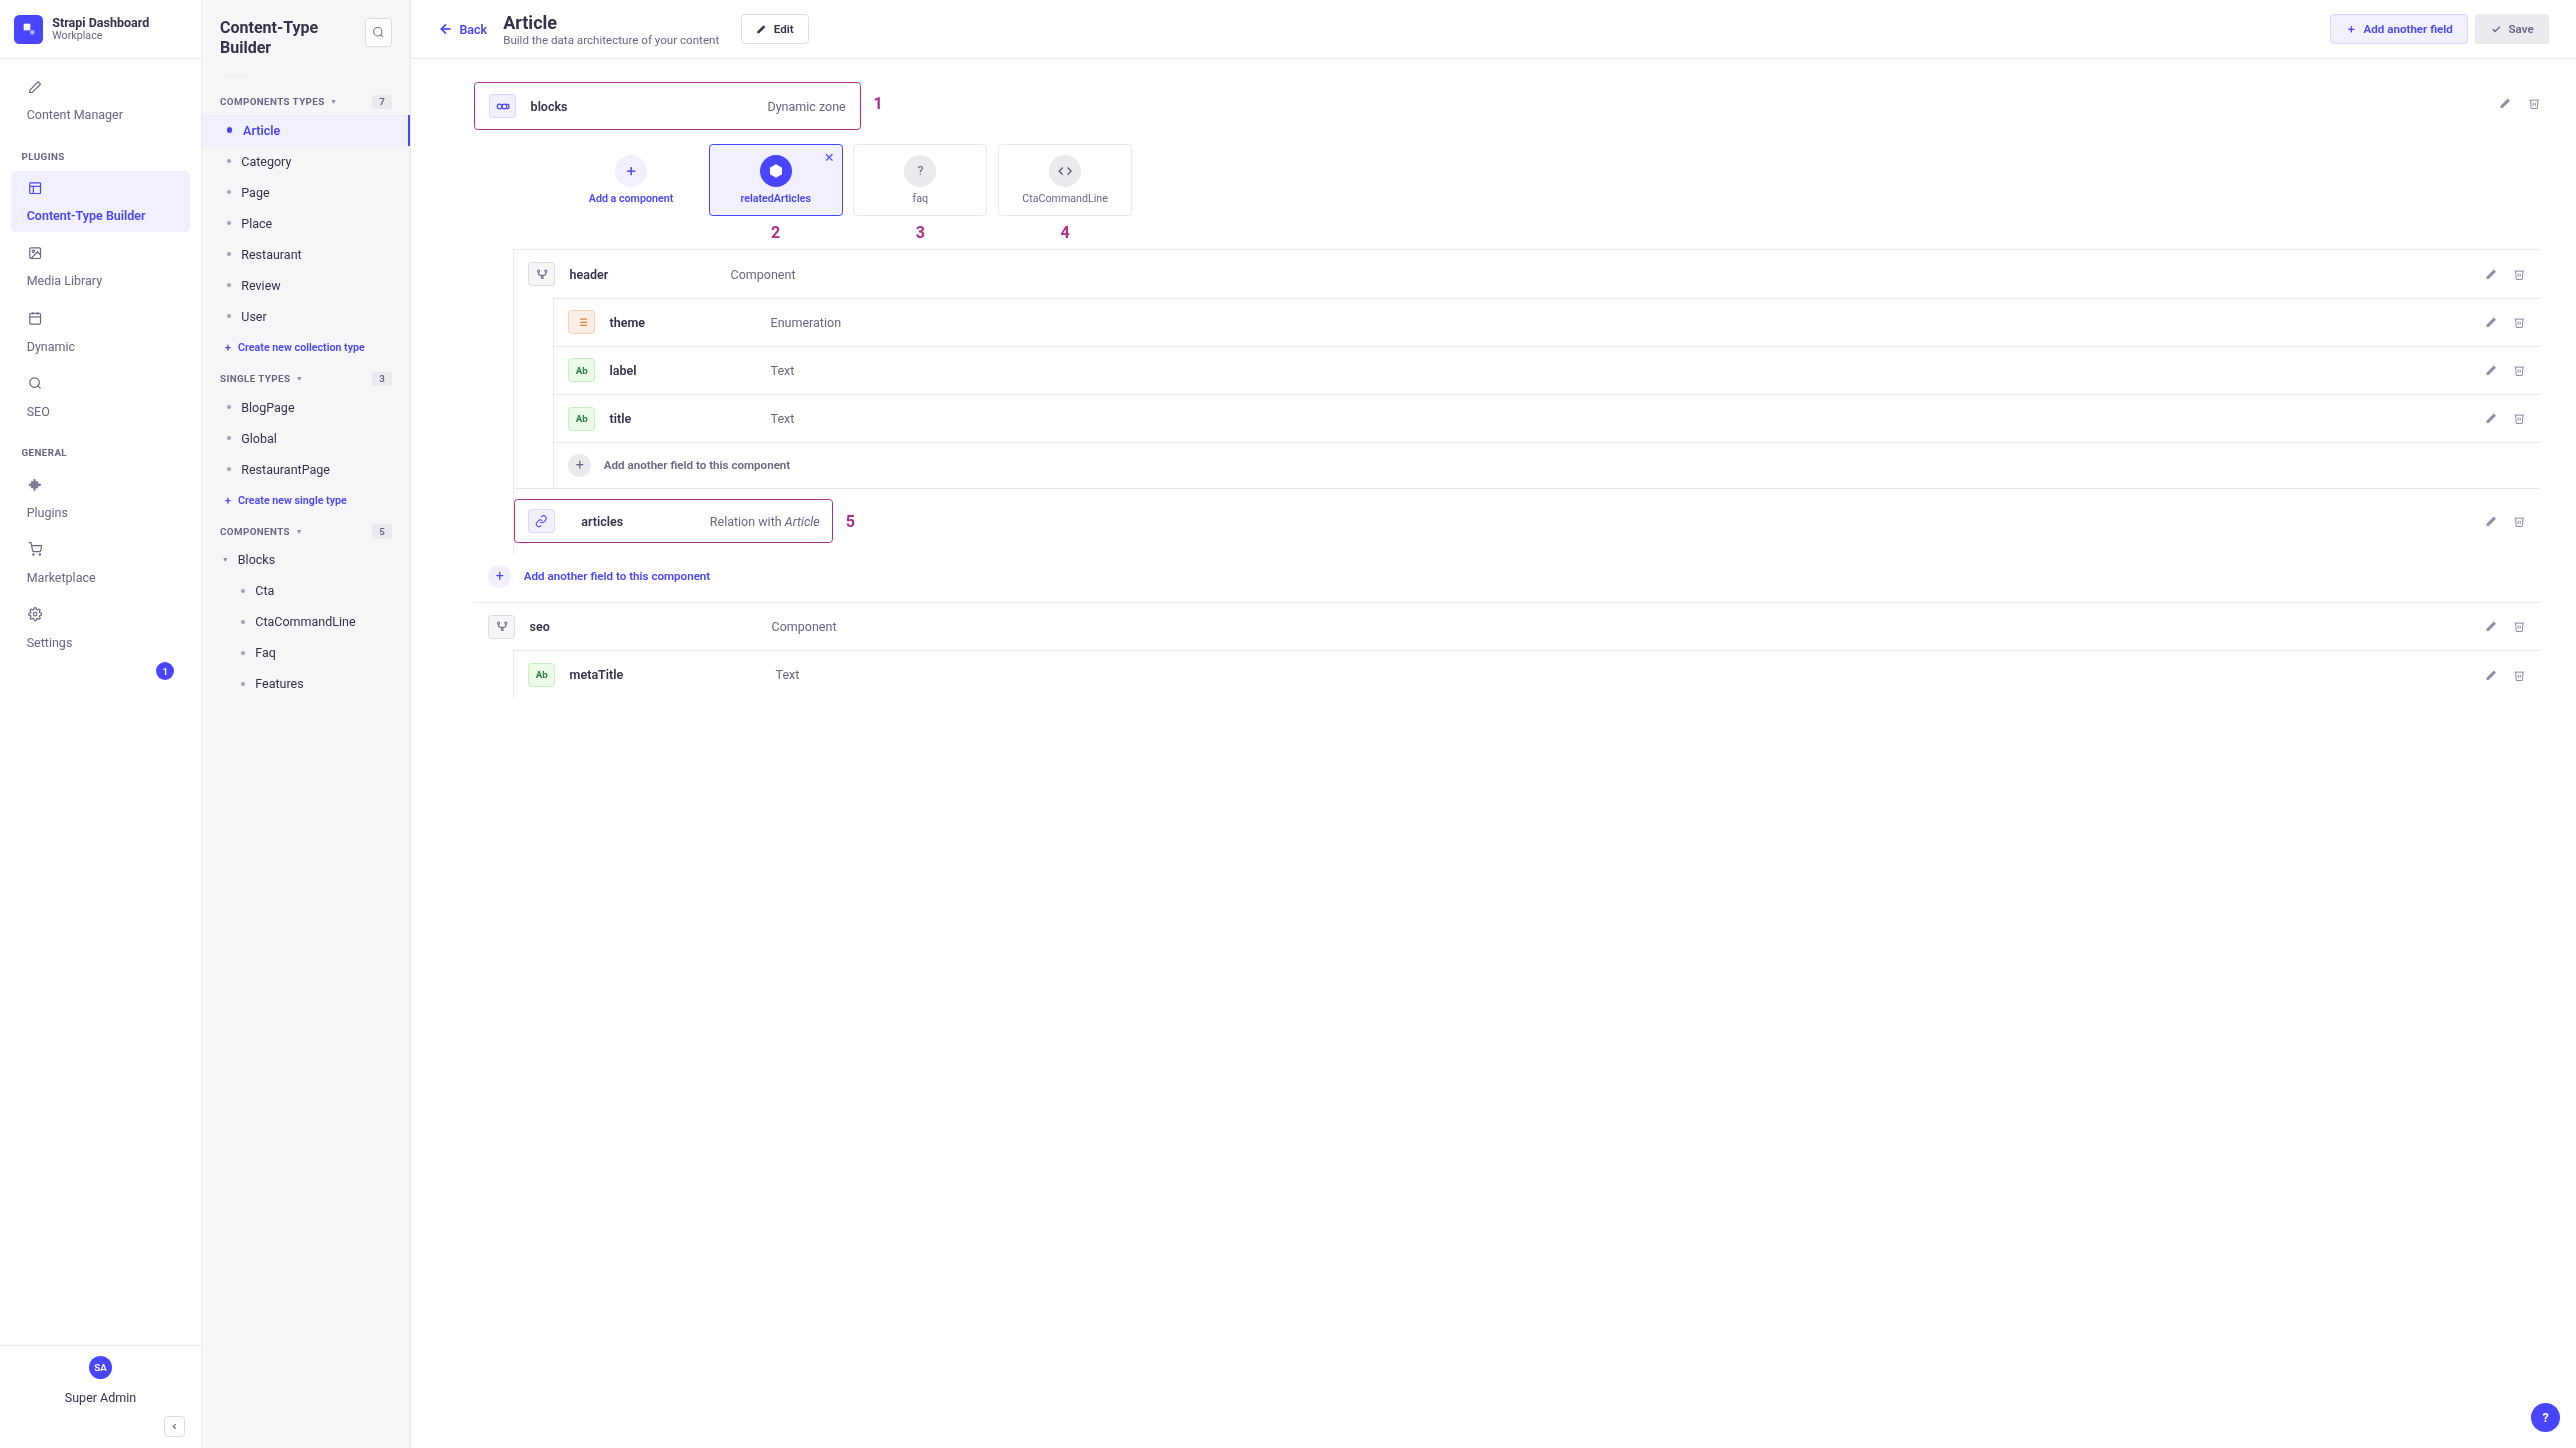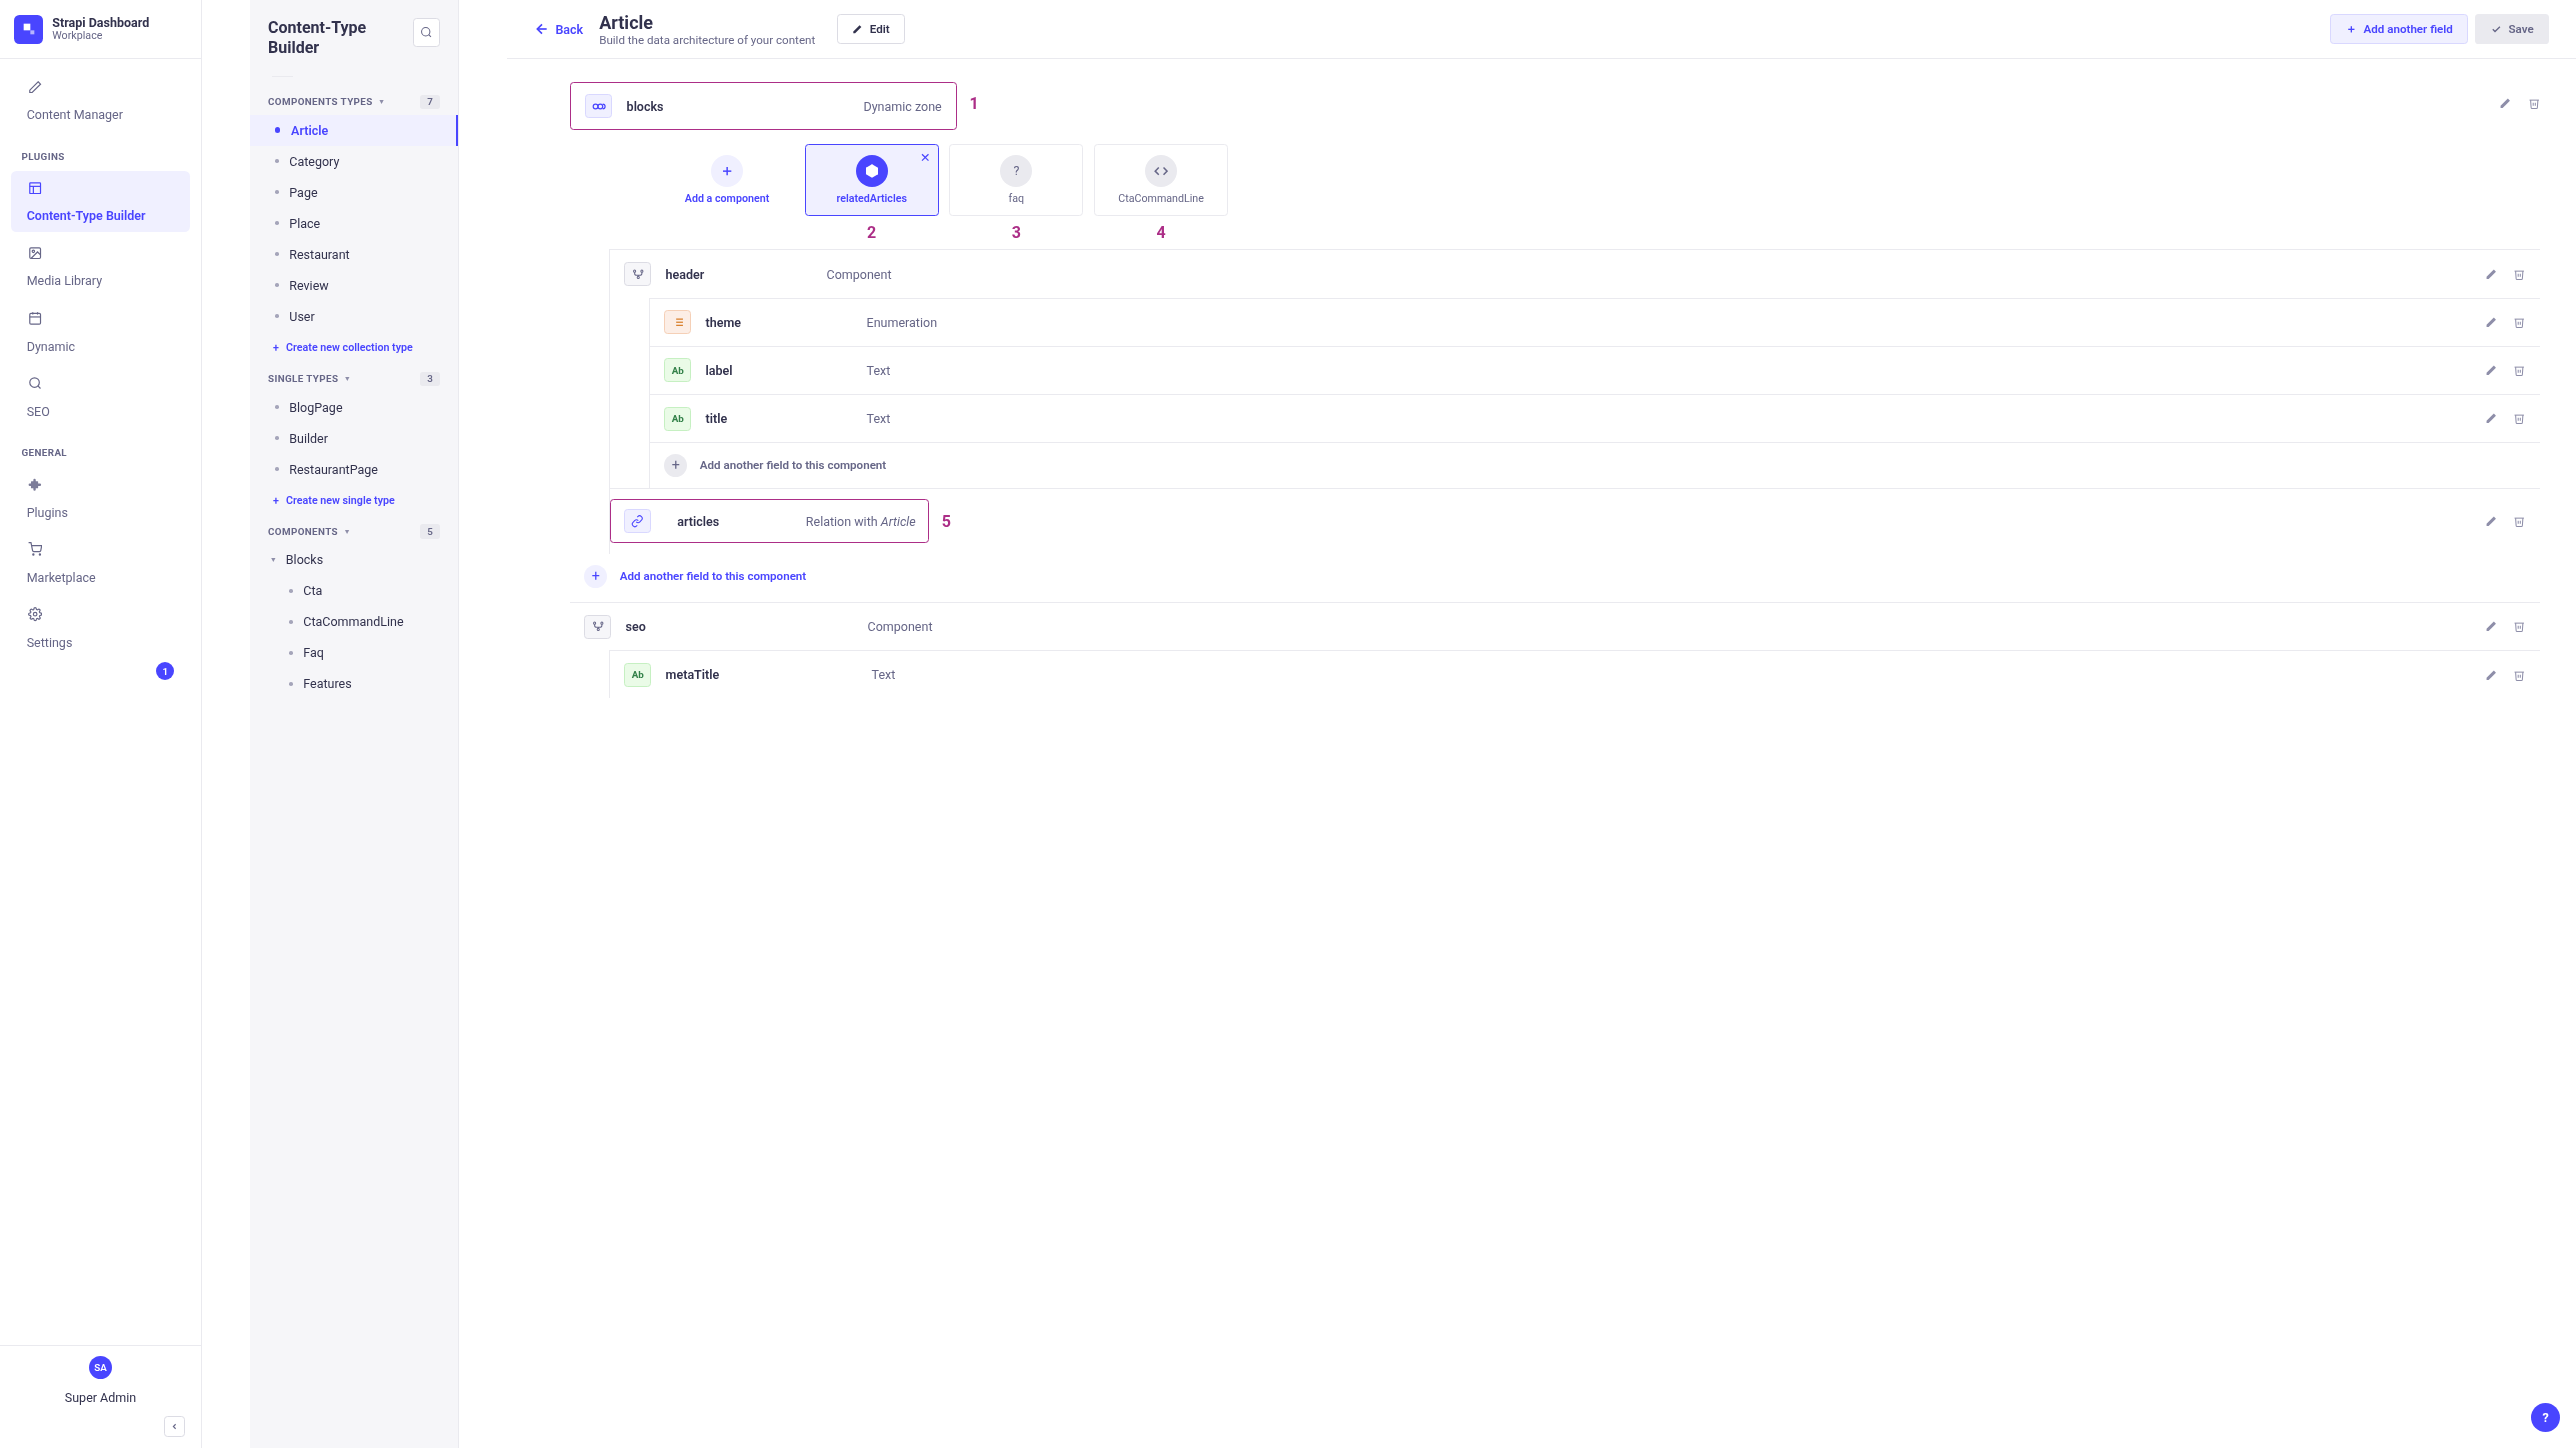--- a/index.html
+++ b/index.html
@@ -1,17 +1,17 @@
 <!DOCTYPE html>
 <html style="font-size:14.3px"><head>
 <meta charset="utf-8">
 <style>
 * { margin: 0; padding: 0; box-sizing: border-box; }
 body { font-family: -apple-system, BlinkMacSystemFont, "Segoe UI", Roboto, sans-serif; font-size: 12.5px; color: #32324d; background: #fff; overflow: hidden; }
-.app { display: flex; height: 100vh; width: 100vw; gap: 48px; }
+.app { display: flex; height: 100vh; width: 100vw; }
 
 
 .sidebar { width: 202px; background: #fff; border-right: 0.9px solid #eaeaef; display: flex; flex-direction: column; }
 .sidebar-header { display: flex; align-items: center; padding: 14.3px 14.3px; gap: 9px; border-bottom: 0.9px solid #eaeaef; height: 59px; }
 .logo { width: 29px; height: 29px; background: #4945ff; border-radius: 5.4px; display: flex; align-items: center; justify-content: center; }
 .logo svg { width: 16px; height: 16px; }
 .brand-text { display: flex; flex-direction: column; line-height: 1.2; }
 .brand-title { font-weight: 700; font-size: 12.5px; color: #32324d; }
 .brand-sub { font-size: 10.7px; color: #666687; }
 
@@ -280,21 +280,21 @@
       <span class="ctb-section-label">SINGLE TYPES</span>
       <span class="ctb-chevron">▼</span>
       <span class="ctb-count">3</span>
     </div>
     <div class="ctb-item">
         <span class="bullet"></span>
         <span>BlogPage</span>
       </div>
     <div class="ctb-item">
         <span class="bullet"></span>
-        <span>Builder</span>
+        <span>Global</span>
       </div>
     <div class="ctb-item">
         <span class="bullet"></span>
         <span>RestaurantPage</span>
       </div>
     <div class="ctb-create">
         <span>+</span>
         <span>Create new single type</span>
       </div>
 

